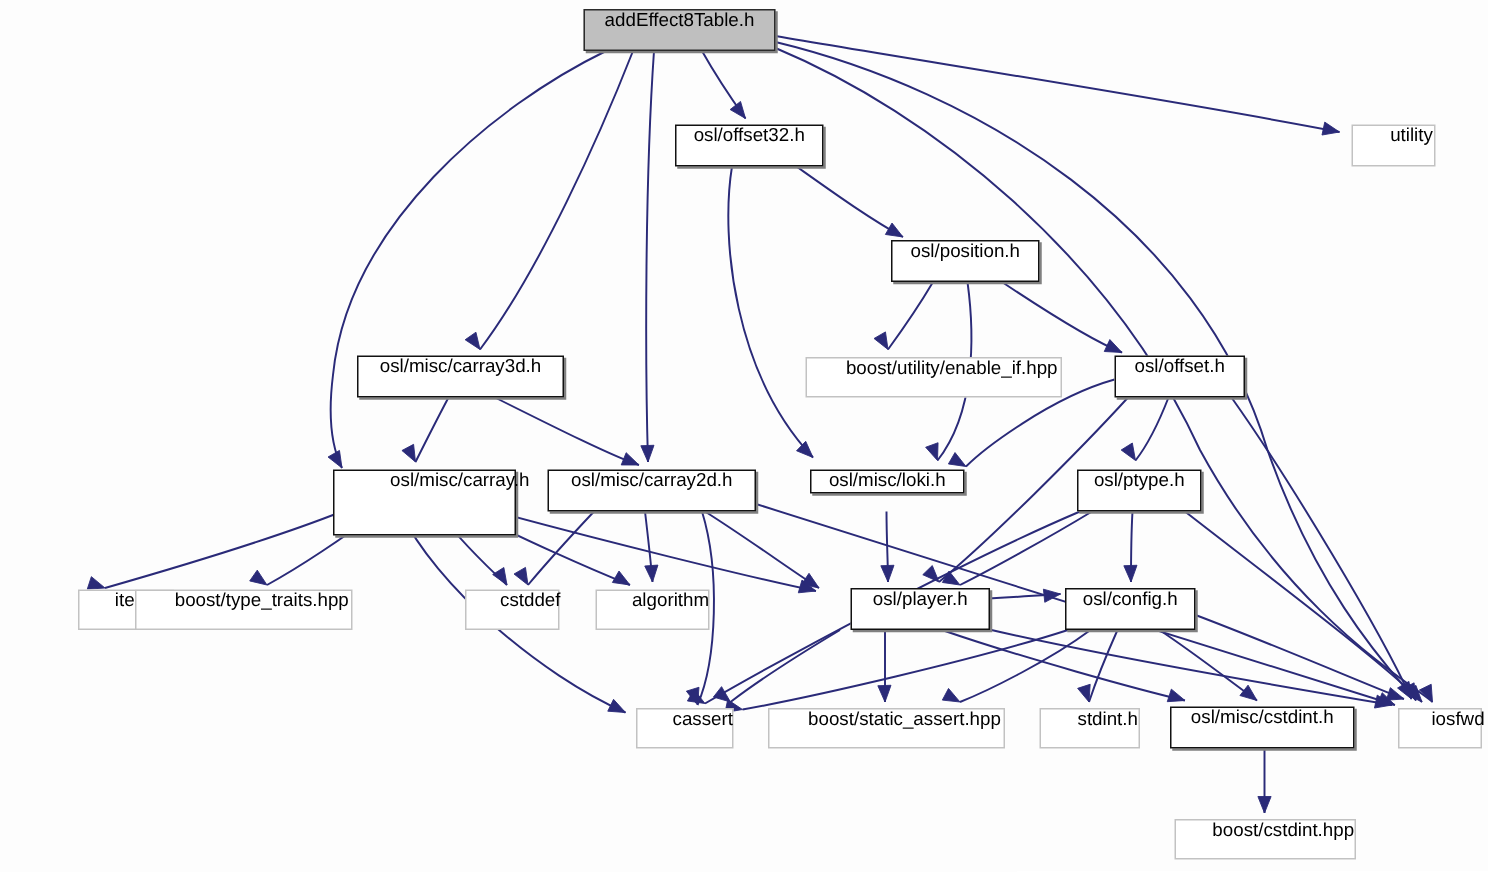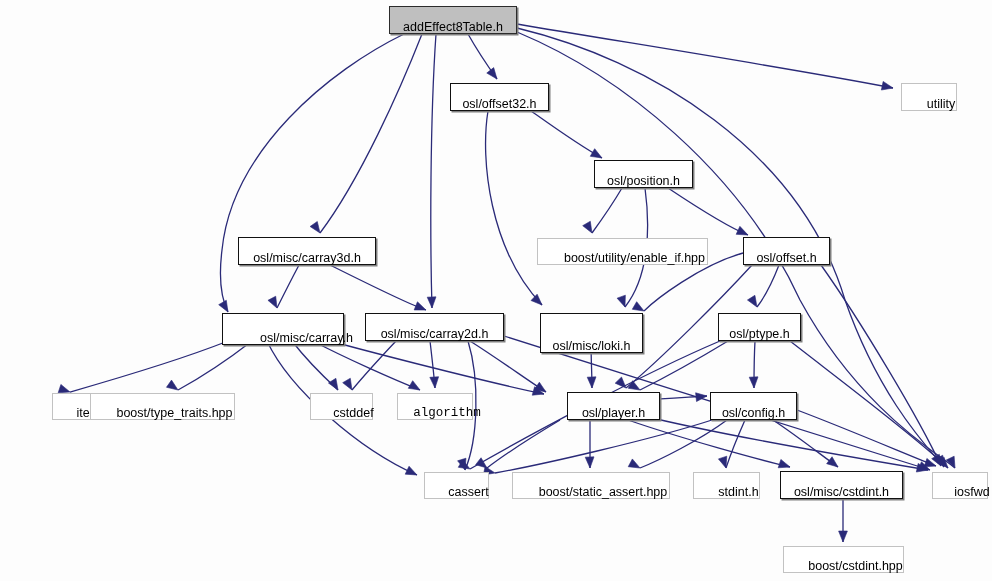--- a/index.html
+++ b/index.html
@@ -29,21 +29,21 @@
   }
   .edge-head {
     fill: #2a2a78;
     stroke: #2a2a78;
     stroke-width: 0.6;
   }
   .gnode {
     position: absolute;
     box-sizing: border-box;
     display: flex;
-    align-items: flex-end;
+    align-items: flex-start;
     justify-content: center;
     background: #ffffff;
     color: #000000;
     font-size: 12.5px;
     line-height: 1;
     white-space: nowrap;
   }
   .gnode.root {
     background: #bfbfbf;
     border: 1px solid #2b2b2b;
@@ -173,42 +173,42 @@
       </div>
       <div class="gnode internal" style="left: 238px; top: 237px; width: 138px; height: 28px;">
         <span>osl/misc/carray3d.h</span>
       </div>
       <div class="gnode leaf" style="left: 501px; top: 238px; width: 171px; height: 27px; margin-left: 36px;">
         <span>boost/utility/enable_if.hpp</span>
       </div>
       <div class="gnode internal" style="left: 743px; top: 237px; width: 87px; height: 28px;">
         <span>osl/offset.h</span>
       </div>
-      <div class="gnode internal" style="left: 222px; top: 313px; width: 122px; height: 32px; padding-left: 47px;">
+      <div class="gnode internal" style="left: 222px; top: 313px; width: 122px; height: 44px; padding-left: 47px;">
         <span>osl/misc/carray.h</span>
       </div>
       <div class="gnode internal" style="left: 365px; top: 313px; width: 139px; height: 28px;">
         <span>osl/misc/carray2d.h</span>
       </div>
-      <div class="gnode internal" style="left: 540px; top: 313px; width: 103px; height: 40px;">
+      <div class="gnode internal" style="left: 540px; top: 313px; width: 103px; height: 16px;">
         <span>osl/misc/loki.h</span>
       </div>
       <div class="gnode internal" style="left: 718px; top: 313px; width: 83px; height: 28px;">
         <span>osl/ptype.h</span>
       </div>
       <div class="gnode leaf" style="left: 4px; top: 393px; width: 64px; height: 27px; margin-left: 48px;">
         <span>iterator</span>
       </div>
       <div class="gnode leaf" style="left: 90px; top: 393px; width: 145px; height: 27px;">
         <span>boost/type_traits.hpp</span>
       </div>
       <div class="gnode leaf" style="left: 310px; top: 393px; width: 63px; height: 27px;">
         <span>cstddef</span>
       </div>
-      <div class="gnode leaf" style="left: 397px; top: 393px; width: 76px; height: 27px; font-family: Liberation Mono, monospace;">
+      <div class="gnode leaf" style="left: 397px; top: 393px; width: 76px; height: 27px;">
         <span>algorithm</span>
       </div>
       <div class="gnode internal" style="left: 547px; top: 392px; width: 93px; height: 28px; margin-left: 20px;">
         <span>osl/player.h</span>
       </div>
       <div class="gnode internal" style="left: 710px; top: 392px; width: 87px; height: 28px;">
         <span>osl/config.h</span>
       </div>
       <div class="gnode leaf" style="left: 424px; top: 472px; width: 65px; height: 27px;">
         <span>cassert</span>

